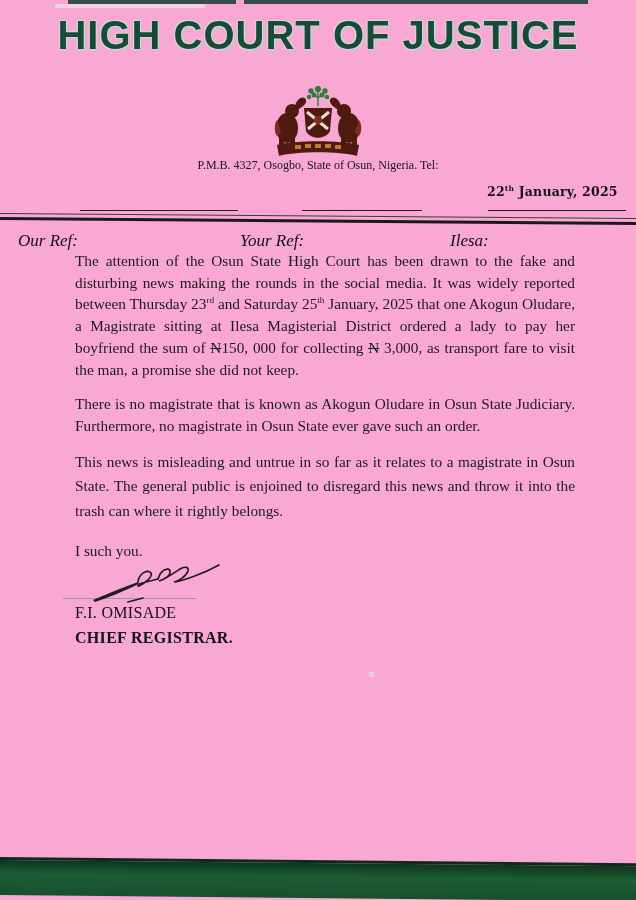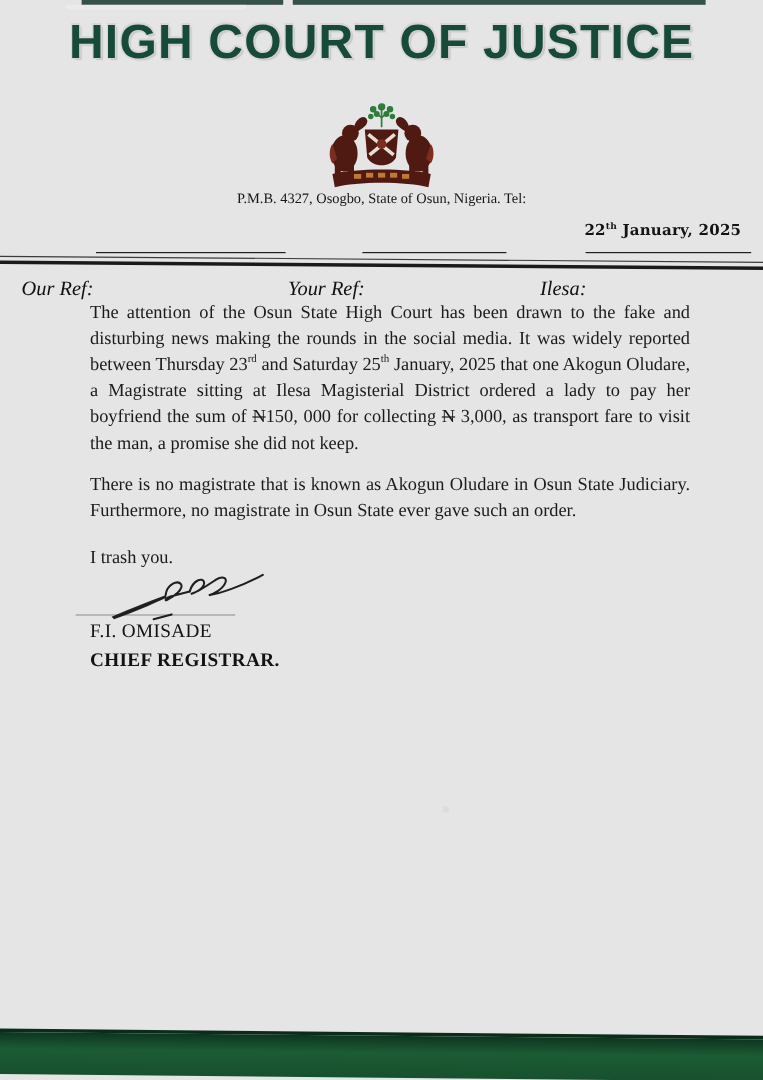--- a/index.html
+++ b/index.html
@@ -2,21 +2,21 @@
 <html style="--header-green: #184a3a; --band-green: #1c5c34; --band-green-dark: #0d3520; --crest-maroon: #4f1a12; --crest-maroon-light: #7c2d1f; --crest-leaf-green: #2f7c3c; --ink: #1b1b1b;"><head>
 <meta charset="utf-8">
 <style>
   :root{
     --header-green:#184a3a; --band-green:#1c5c34; --band-green-dark:#0d3520;
     --crest-maroon:#4f1a12; --crest-maroon-light:#7c2d1f; --crest-leaf-green:#2f7c3c;
     --ink:#1b1b1b;
   }
   *{margin:0;padding:0;box-sizing:border-box;}
   body{background:#ffffff;font-family:"Liberation Serif",serif;}
-  .page{position:relative;width:636px;height:900px;background:#e5e5e5;overflow:hidden;margin:0 auto;}
+  .page{position:relative;width:636px;height:900px;background:#f9a8d4;overflow:hidden;margin:0 auto;}
 
   
   .edge-mark{position:absolute;top:0;height:4px;background:#26443b;opacity:.92;}
   .edge-mark.left{left:68px;width:168px;}
   .edge-mark.right{left:244px;width:344px;}
 
   
   .court-title{position:absolute;top:13px;left:0;width:100%;text-align:center;
     font-family:"Liberation Sans",sans-serif;font-weight:bold;font-size:40px;letter-spacing:1px;
     color:var(--header-green);
@@ -140,23 +140,24 @@
   </div>
 
   <div class="header-rule">
     <div class="thin"></div>
     <div class="thick"></div>
   </div>
 
   <div class="letter-body">
     <p><span>The attention of the Osun State High Court has been drawn to the fake and disturbing news making the rounds in the social media. It was widely reported between Thursday 23</span><sup>rd</sup><span> and Saturday 25</span><sup>th</sup><span> January, 2025 that one Akogun Oludare, a Magistrate sitting at Ilesa Magisterial District ordered a lady to pay her boyfriend the sum of </span><s>N</s><span>150, 000 for collecting </span><s>N</s><span> 3,000, as transport fare to visit the man, a promise she did not keep.</span></p>
     <p><span>There is no magistrate that is known as Akogun Oludare in Osun State Judiciary. Furthermore, no magistrate in Osun State ever gave such an order.</span></p>
+    <p class="loose"><span>This news is misleading and untrue in so far as it relates to a magistrate in Osun State. The general public is enjoined to disregard this news and throw it into the trash can where it rightly belongs.</span></p>
 
     <div class="closing">
-      <div class="thanks-line">I trash you.</div>
+      <div class="thanks-line">I such you.</div>
       <svg class="signature" width="135" height="46" viewBox="0 0 135 46">
         <path d="M2,42 C18,35 33,29 47,24 L48,26 C35,32 19,39 4,44 Z" fill="#1f1f1f"></path>
         <g fill="none" stroke="#1f1f1f" stroke-width="1.7" stroke-linecap="round">
           <path d="M47,24 C48,15 57,11 60,15 C62,19 54,25 48,28 C46,29 47,26 51,25 L67,21"></path>
           <path d="M67,21 C70,11 78,9 79,13 C80,18 72,22 68,23 C73,22 83,15 89,11 C94,8 98,9 97,13 C95,19 87,23 83,24 C91,23 112,16 128,7"></path>
           <path d="M37,44 L52,40"></path>
         </g>
       </svg>
       <div class="signature-rule"></div>
       <div class="registrar-name">F.I. OMISADE</div>

